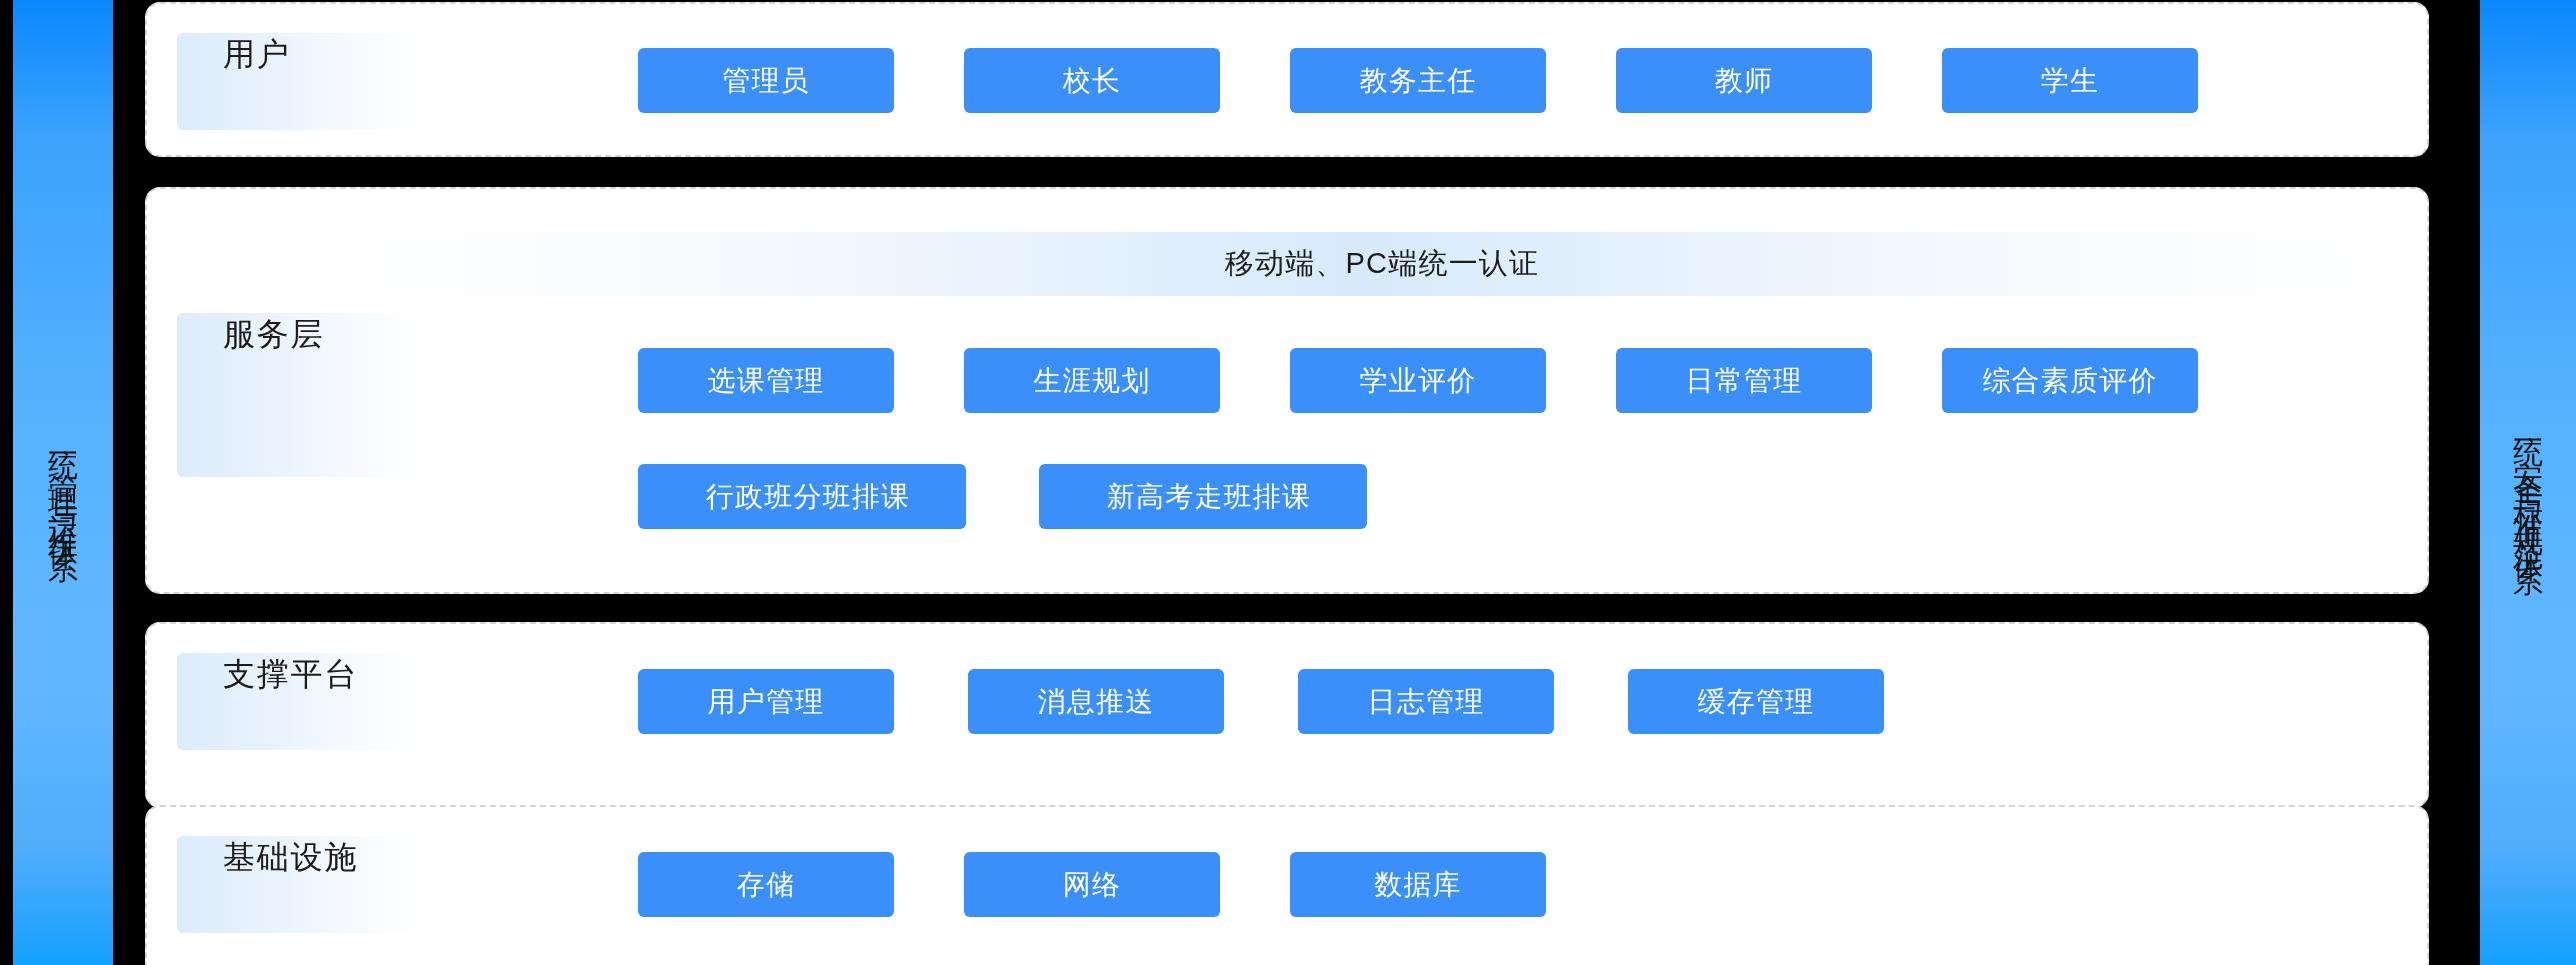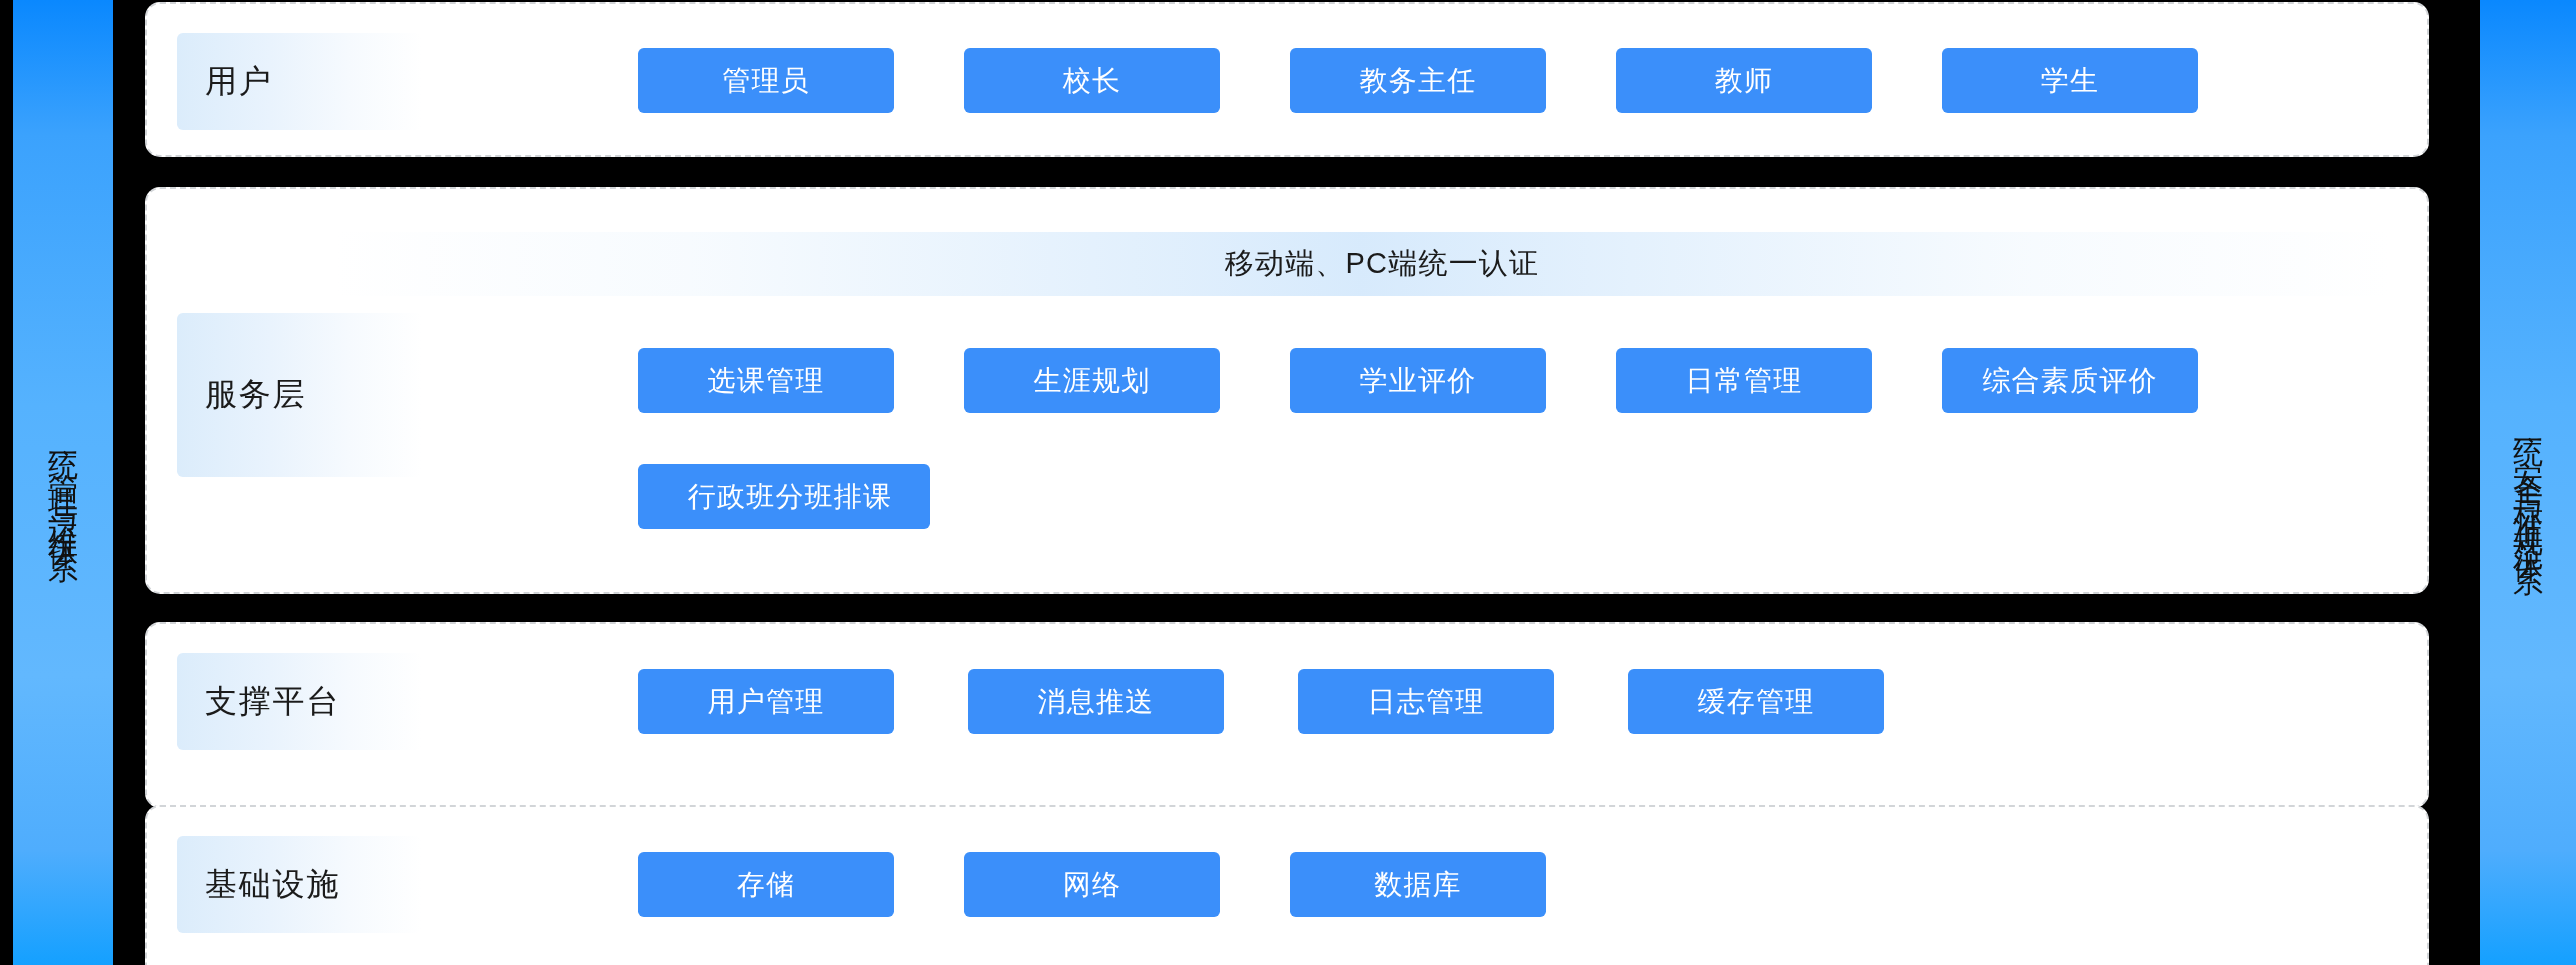--- a/index.html
+++ b/index.html
@@ -33,40 +33,40 @@
     box-sizing:border-box;
   }
   #panel-user   { top:2.3px;    height:155px; }
   #panel-service{ top:187px;  height:407px; }
   #panel-support{ top:622px; height:186px; }
   #panel-infra  { top:805px; height:196px; }
   .label-chip{
     position:absolute;
     background:linear-gradient(90deg,#dbecfb 0%,#e9f3fd 38%,#f6fafe 70%,#ffffff 100%);
     border-radius:5.8px;
-    display:flex;align-items:center;
+    display:flex;
     box-sizing:border-box;
-    padding-left:28px;
+    padding-left:46px;
   }
   .label-chip span{
     font-size:32px;color:#1b1b1b;letter-spacing:1.8px;white-space:nowrap;
   }
 
   
   .pill{
     background:#3b8ffa;
     border-radius:5.8px;
     color:#ffffff;
     display:flex;align-items:center;justify-content:center;
     font-size:28px;letter-spacing:1.2px;white-space:nowrap;
     box-sizing:border-box;
     height:65px;
   }
   .pill.w-std  { width:256px; }
-  .pill.w-wide { width:292px;padding-left:12px; }
+  .pill.w-wide { width:328px;padding-left:12px; }
 
   .pill-row{position:absolute;display:flex;}
 
   
   .auth-banner{
     position:absolute;left:187px;top:43px;width:2056px;height:64px;
     background:linear-gradient(90deg,
         rgba(255,255,255,0) 0%,
         rgba(231,243,253,0.35) 18%,
         rgba(213,233,252,0.95) 50%,
@@ -115,20 +115,21 @@
   <div class="pill-row" style="left:491px;top:159px;gap:70px;">
     <div class="pill w-std">选课管理</div>
     <div class="pill w-std">生涯规划</div>
     <div class="pill w-std">学业评价</div>
     <div class="pill w-std">日常管理</div>
     <div class="pill w-std">综合素质评价</div>
   </div>
 
   <div class="pill-row" style="left:491px;top:275px;gap:73px;">
     <div class="pill w-wide">行政班分班排课</div>
+    <div class="pill w-wide">新高考走班排课</div>
   </div>
 </div>
 
 <div class="panel" id="panel-support">
   <div class="label-chip" style="left:30px;top:29px;width:245px;height:97px;">
     <span>支撑平台</span>
   </div>
   <div class="pill-row" style="left:491px;top:45px;gap:74px;">
     <div class="pill w-std">用户管理</div>
     <div class="pill w-std">消息推送</div>

